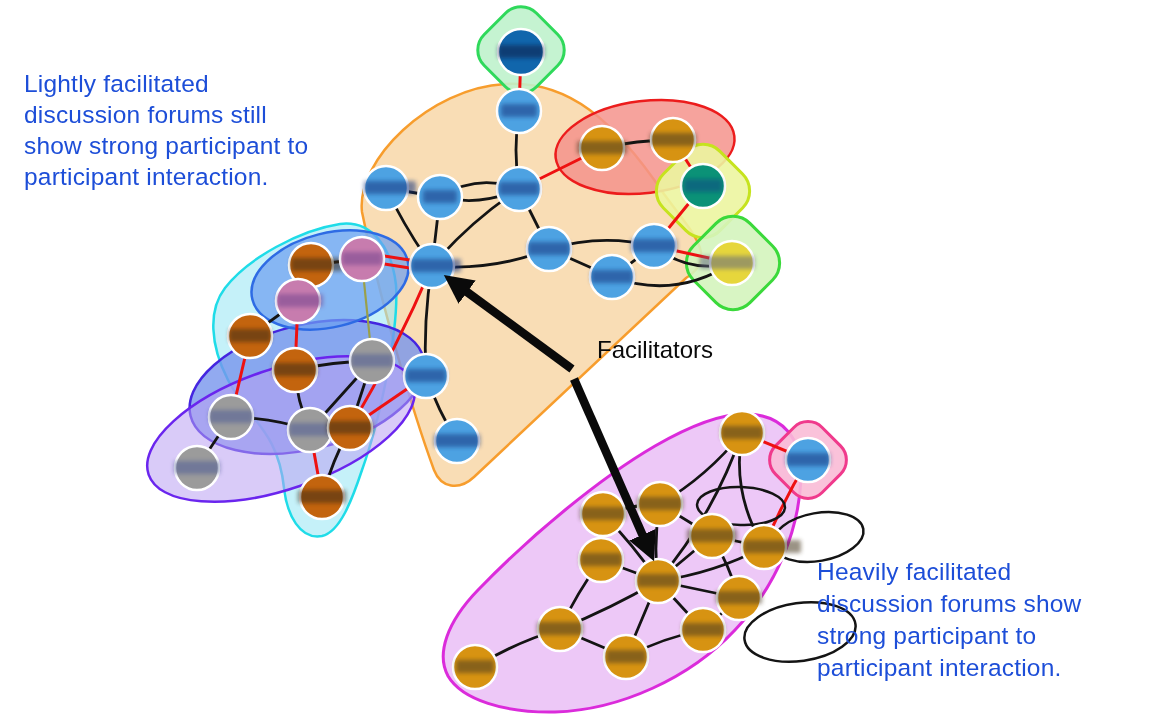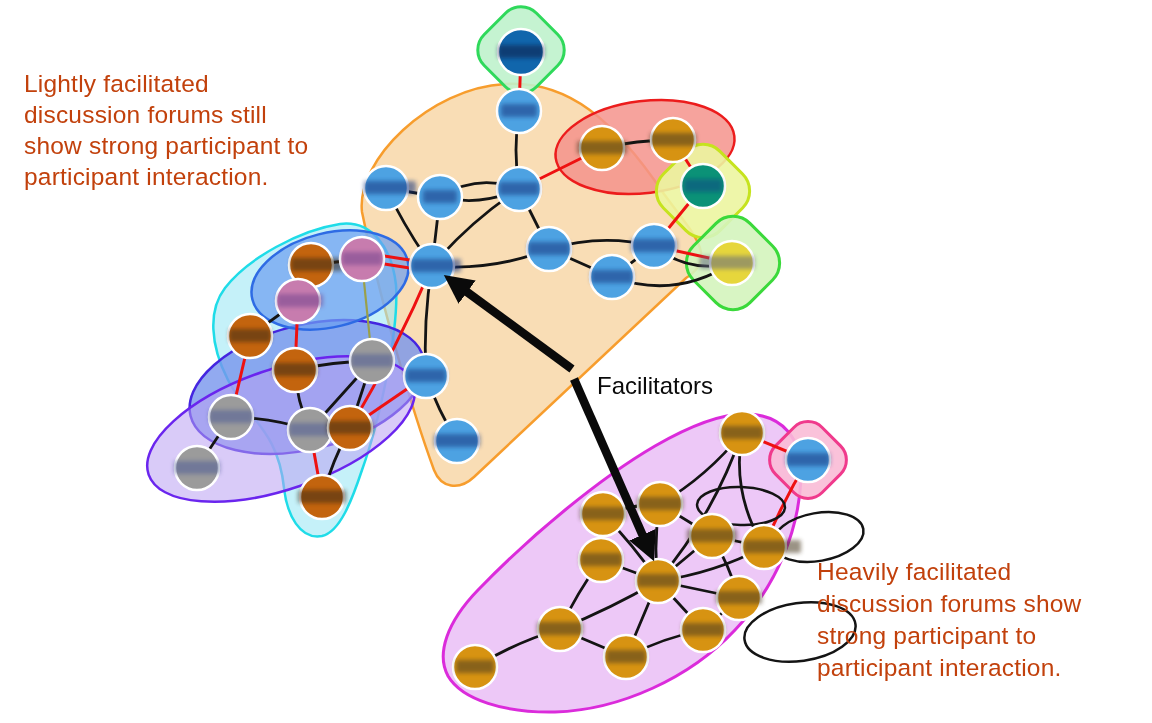--- a/index.html
+++ b/index.html
@@ -1,19 +1,19 @@
 <!DOCTYPE html>
 <html><head>
 <meta charset="utf-8">
 <style>
   html,body{margin:0;padding:0;background:#ffffff;}
   .stage{position:relative;width:1152px;height:723px;background:#ffffff;overflow:hidden;
          font-family:"Liberation Sans", sans-serif;}
   .net-svg{position:absolute;left:0;top:0;}
-  .note{position:absolute;color:#c2410c;font-size:24.5px;line-height:31px;
+  .note{position:absolute;color:#1d4ed8;font-size:24.5px;line-height:31px;
         letter-spacing:.2px;white-space:pre-line;}
   .note.right{line-height:32px;}
   .fac-label{position:absolute;color:#0a0a0a;font-size:24px;}
 </style>
 </head>
 <body>
 
 <div class="stage">
   <svg class="net-svg" width="1152" height="723" viewBox="0 0 1152 723">
       <defs>
@@ -269,14 +269,14 @@
   <div class="note" style="left:24px;top:68px;width:340px;">Lightly facilitated
 discussion forums still
 show strong participant to
 participant interaction.</div>
 
   <div class="note right" style="left:817px;top:556px;width:300px;">Heavily facilitated
 discussion forums show
 strong participant to
 participant interaction.</div>
 
-  <div class="fac-label" style="left:597px;top:372px;">Facilitators</div>
+  <div class="fac-label" style="left:597px;top:336px;">Facilitators</div>
 </div>
 
 </body></html>

